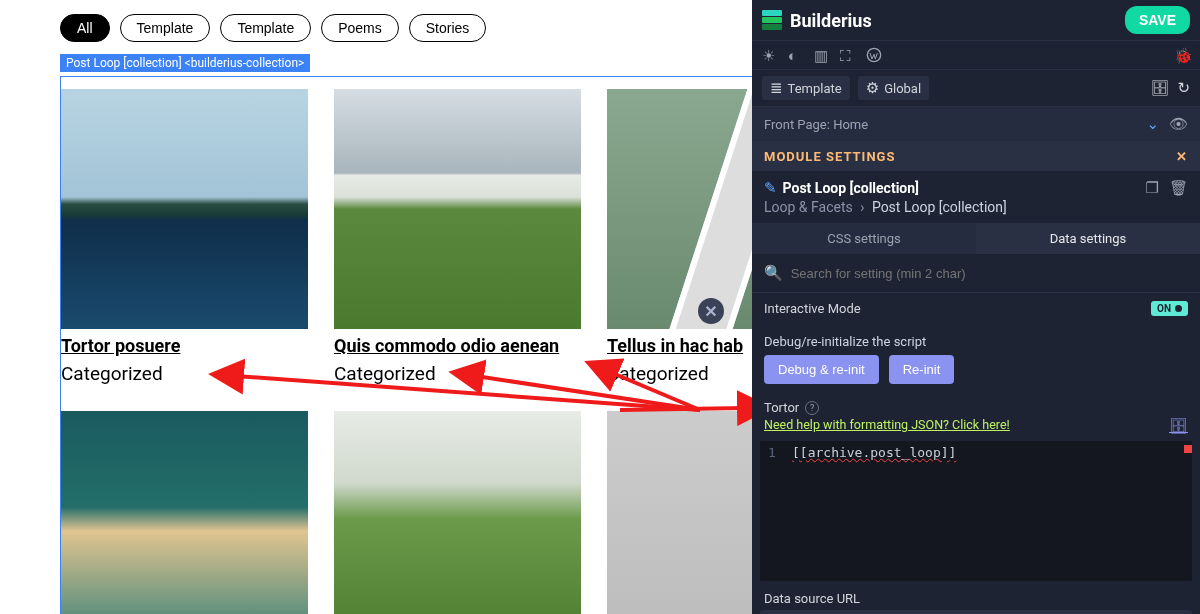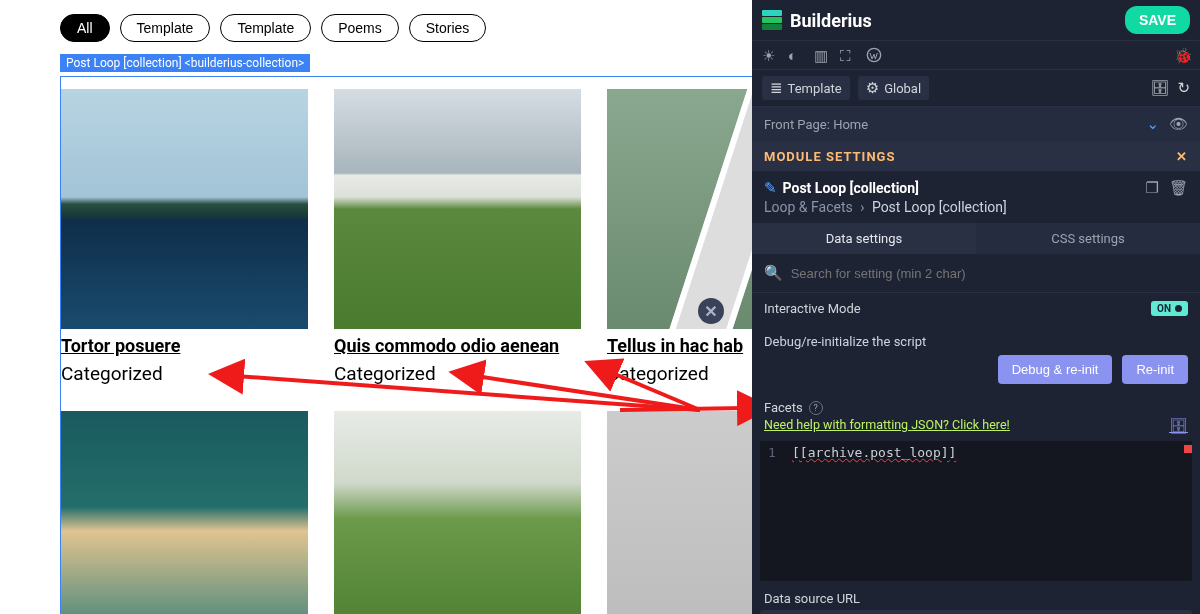--- a/index.html
+++ b/index.html
@@ -63,21 +63,21 @@
 .search-row { padding: 10px 12px; display:flex; align-items:center; gap:8px; }
 .search-row input { flex:1; background: transparent; border: none; outline: none; color: #9ca3af; font-size: 13px; }
 .search-icon { color:#6b7280; }
 
 .setting-row { padding: 8px 12px; display: flex; align-items: center; justify-content: space-between; border-top:1px solid #2a3044; }
 .toggle { background:#5eead4; color:#1e2333; border-radius:3px; padding:2px 6px; font-size:10px; font-weight:700; display:flex; align-items:center; gap:4px; }
 .toggle .dot { width:7px; height:7px; border-radius:50%; background:#1e2333; }
 
 .section-label { padding: 10px 12px 6px; font-size: 13px; color:#cbd5e1; }
 
-.btn-row { padding: 0 12px 10px; display: flex; gap: 10px; justify-content: flex-end; }
+.btn-row { padding: 0 12px 10px; display: flex; gap: 10px; justify-content: flex-start; }
 .soft-btn { background:#8a93f0; color:#fff; border:none; border-radius:4px; padding:7px 14px; font-size:13px; cursor:pointer; }
 
 .content-head { padding: 6px 12px 2px; display:flex; align-items:center; gap:6px; }
 .help-icon { width:14px; height:14px; border:1px solid #6b7280; border-radius:50%; font-size:9px; display:flex; align-items:center; justify-content:center; color:#9ca3af; }
 .help-link { color:#8a93f0; text-decoration:underline; padding:0 12px 6px; display:flex; justify-content:space-between; font-size:12.5px; }
 
 .code-box { margin: 0 8px; background:#14171f; border-radius:2px; height:140px; font-family: Consolas, monospace; font-size:13px; position:relative; padding:4px 8px; }
 .code-box .ln { color:#5a6378; position:absolute; left:8px; }
 .code-box .code-line { margin-left:24px; color:#c9d1d9; }
 .code-underline { text-decoration: underline wavy #ef4444 1px; }
@@ -223,22 +223,22 @@
     </div>
   </div>
 
   <div class="breadcrumb">
     <span>Loop &amp; Facets</span>
     <span class="sep">›</span>
     <span class="current">Post Loop [collection]</span>
   </div>
 
   <div class="tabs">
+    <div class="tab">CSS settings</div>
     <div class="tab active">Data settings</div>
-    <div class="tab">CSS settings</div>
   </div>
 
   <div class="scroll-area">
     <div class="search-row">
       <span class="glyph search-icon">🔍</span>
       <input placeholder="Search for setting (min 2 char)" style="">
     </div>
 
     <div class="setting-row">
       <span>Interactive Mode</span>
@@ -248,21 +248,21 @@
       </div>
     </div>
 
     <div class="section-label">Debug/re-initialize the script</div>
     <div class="btn-row">
       <button class="soft-btn">Debug &amp; re-init</button>
       <button class="soft-btn">Re-init</button>
     </div>
 
     <div class="content-head">
-      <span>Facets</span>
+      <span>Tortor</span>
       <span class="help-icon">?</span>
     </div>
     <div class="help-link">
       <a href="#" style="color:#bef264">Need help with formatting JSON? Click here!</a>
       <span class="glyph">🗄</span>
     </div>
 
     <div class="code-box">
       <span class="ln">1</span>
       <span class="code-line"><span class="code-underline">[[archive.post_loop]]</span></span>

